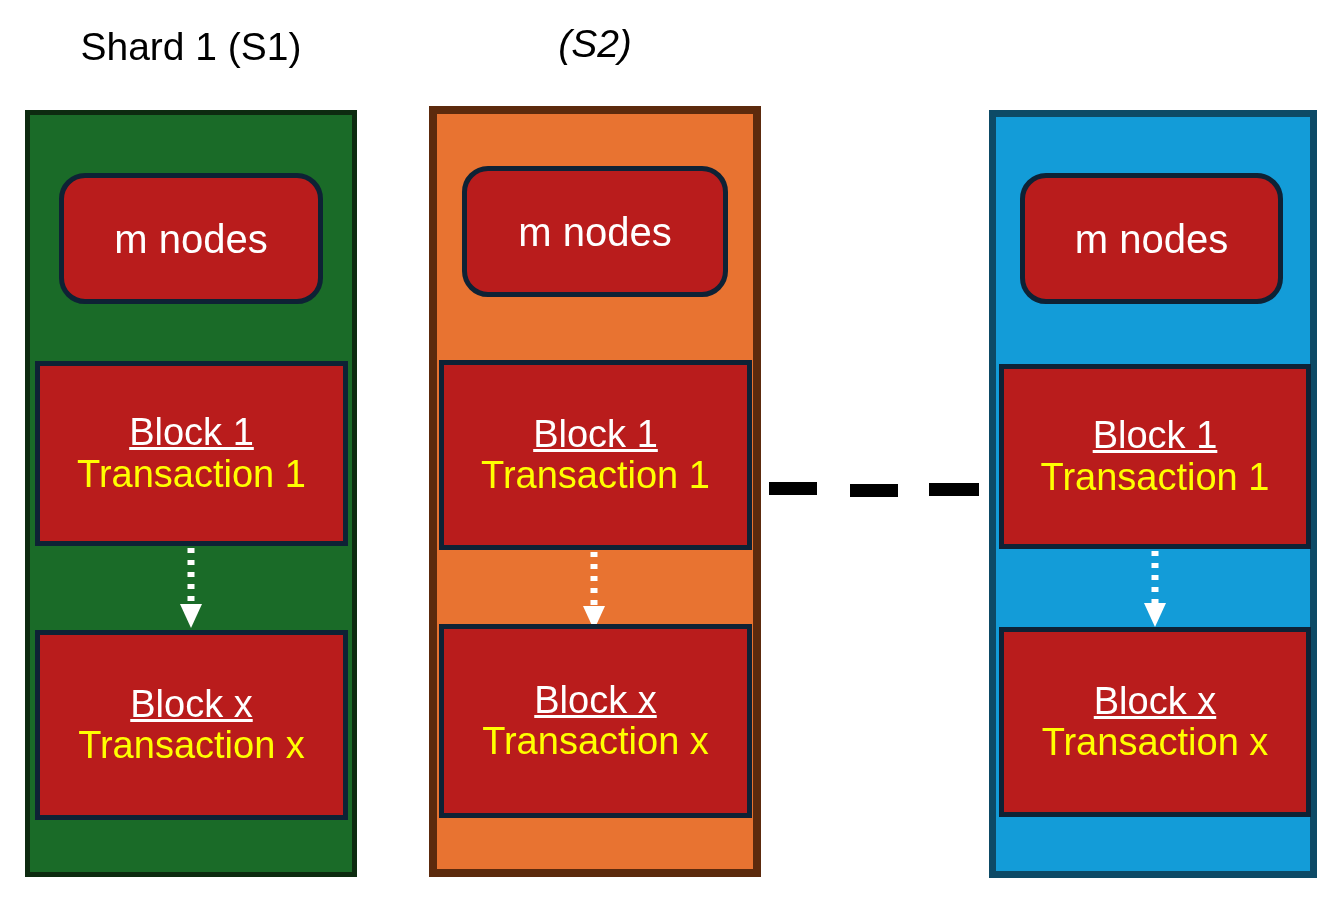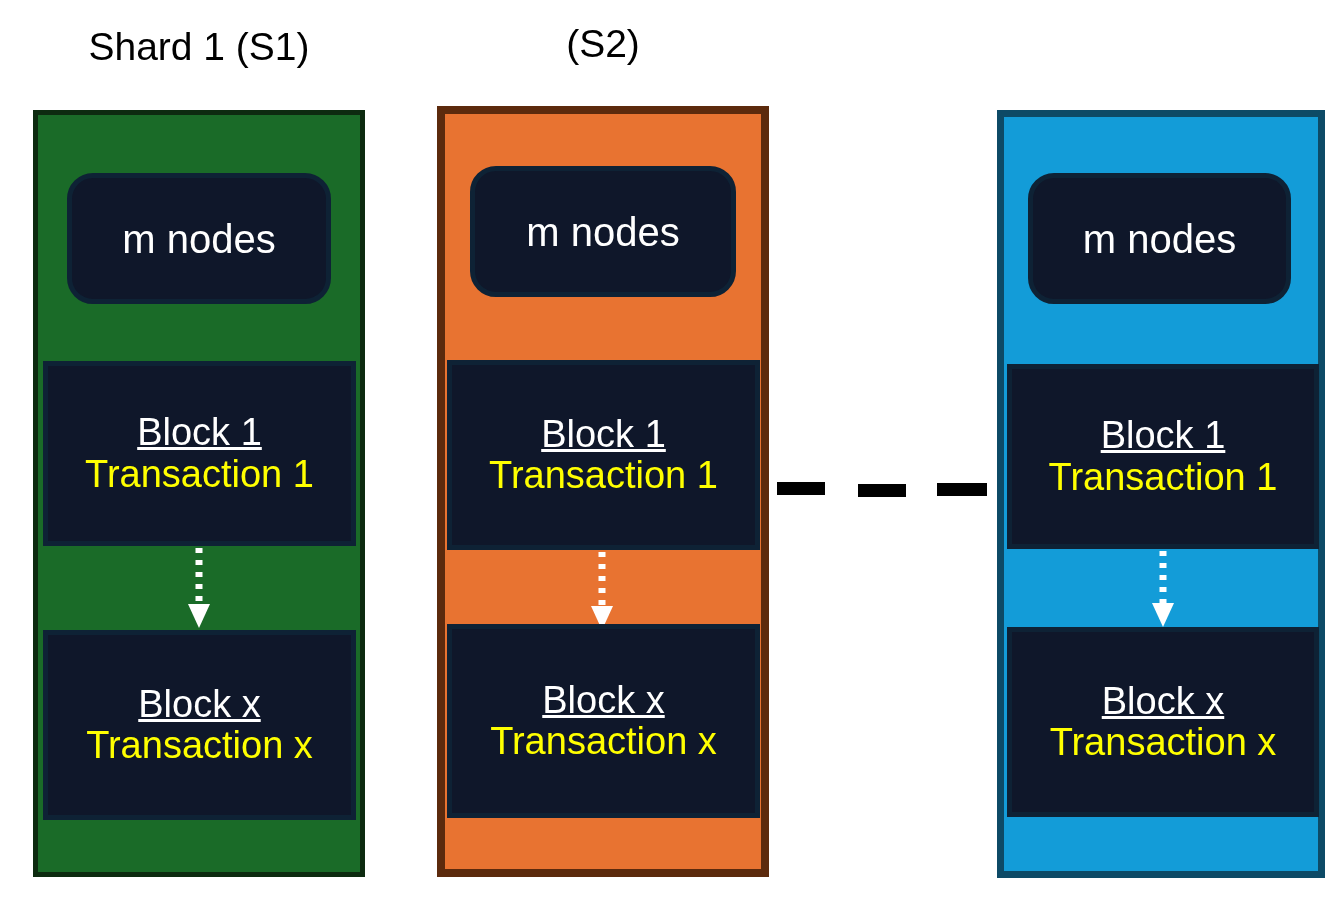--- a/index.html
+++ b/index.html
@@ -1,19 +1,19 @@
 <!DOCTYPE html>
 <html><head>
 <meta charset="utf-8">
 <style>
   html,body{margin:0;padding:0;background:#ffffff;}
   body{width:1338px;height:899px;position:relative;overflow:hidden;
        font-family:"Liberation Sans","DejaVu Sans",sans-serif;}
 
-  .canvas{position:absolute;left:12px;top:0;width:1134px;height:899px;}
+  .canvas{position:absolute;left:4px;top:0;width:1134px;height:899px;}
 
   
   .shard-title{
     position:absolute;
     color:#000000;
     font-size:39px;
     font-weight:400;
     white-space:nowrap;
     text-align:center;
     line-height:1;
@@ -28,21 +28,21 @@
                 background:#1a6b28; border:5px solid #0d2b10; }
   .shard-orange{left:425px; top:106px; width:332px; height:771px;
                 background:#e87331; border:8px solid #5c2a0d; }
   .shard-blue{  left:985px; top:110px; width:328px; height:768px;
                 background:#139cd8; border:7px solid #0d4a66; }
 
   
   .node-box, .block-box{
     position:absolute;
     box-sizing:border-box;
-    background:#0f172a;
+    background:#b91c1c;
     border:5px solid #0e2235;
     display:flex;
     flex-direction:column;
     align-items:center;
     justify-content:center;
     text-align:center;
   }
   .node-box{ border-radius:26px; }
 
   .box-title{
@@ -92,21 +92,21 @@
   .n-b1   { left:995px;  top:364px; width:312px; height:185px; }
   .n-arrow{ left:1124px; top:551px; width:54px;  height:78px; }
   .n-bx   { left:995px;  top:627px; width:312px; height:190px; }
 </style>
 </head>
 <body>
 
 <div class="canvas">
 
   <div class="shard-title" style="left:21px;top:27px;width:332px;">Shard 1 (S1)</div>
-  <div class="shard-title" style="left:425px;top:24px;width:332px;">(S2)</div>
+  <div class="shard-title" style="left:425px;top:24px;width:332px;font-style:italic;">(S2)</div>
 
   <div class="shard shard-green"></div>
 
   <div class="node-box g-node">
     <span class="node-label">m nodes</span>
   </div>
 
   <div class="block-box g-b1">
     <span class="box-title">Block 1</span>
     <span class="box-sub wrap">Transaction 1</span>

